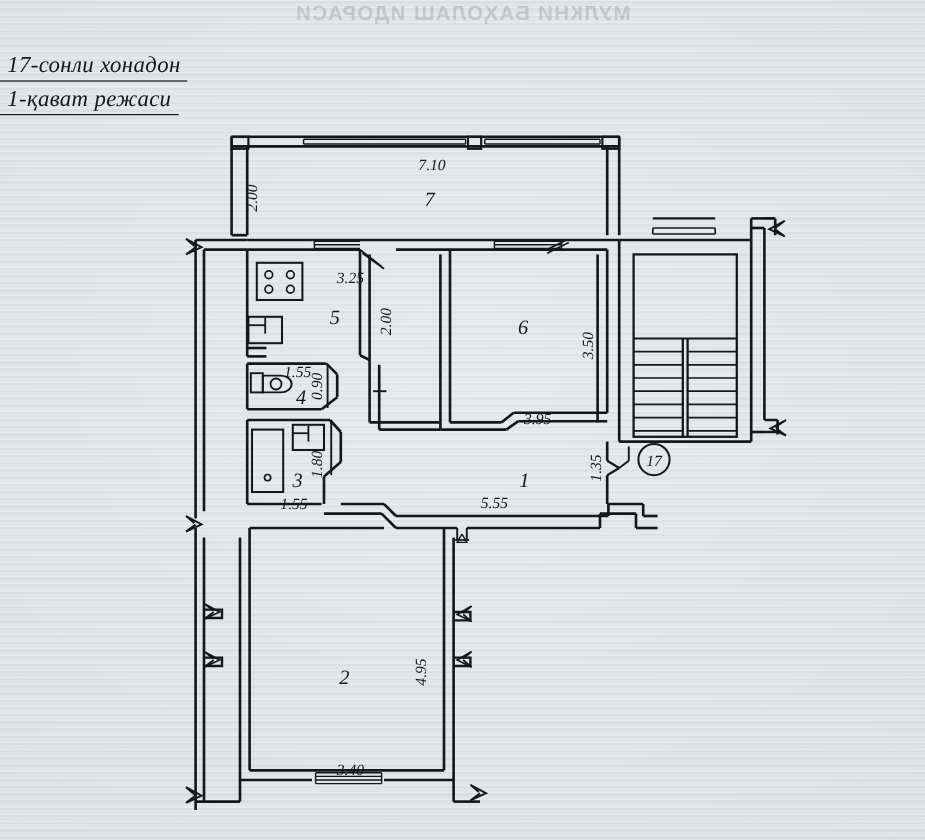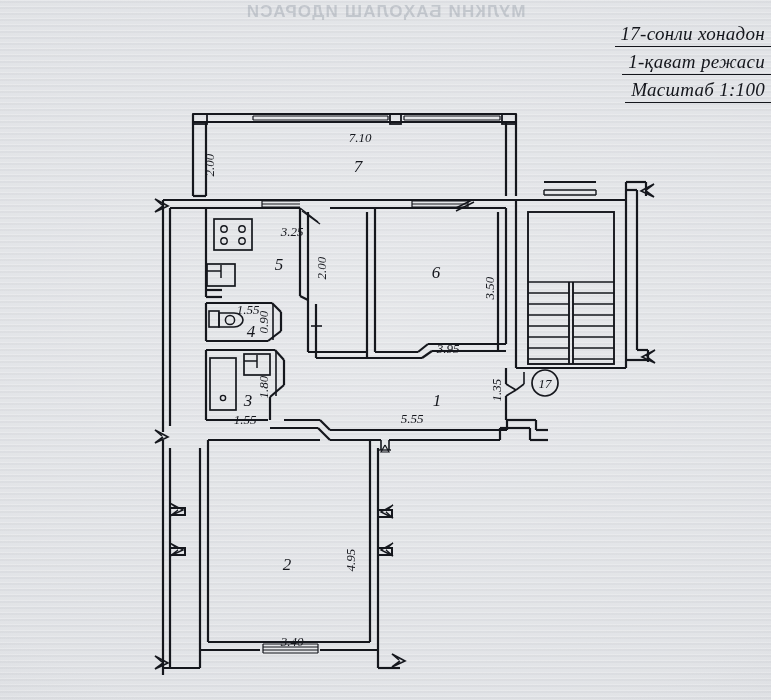--- a/index.html
+++ b/index.html
@@ -56,24 +56,24 @@
     letter-spacing: 1.2px;
     color: rgba(120,128,142,0.30);
     transform: scaleX(-1);
     z-index: 2;
     white-space: nowrap;
     user-select: none;
   }
 
   #title-block {
     position: absolute;
-    top: 22px;
+    top: 43px;
     left: 0;
     width: 771px;
-    text-align: right;
+    text-align: left;
     z-index: 4;
   }
   .title-line {
     font-family: "Liberation Serif", serif;
     font-style: italic;
     font-size: 19px;
     color: #14161c;
     line-height: 1.0;
     display: inline-block;
     padding: 2px 6px 3px 6px;
@@ -101,21 +101,20 @@
 </head>
 <body>
 
 <div id="paper-texture"></div>
 
 <div id="watermark">МУЛКНИ БАҲОЛАШ ИДОРАСИ</div>
 
 <div id="title-block">
   <div class="title-line">17-сонли хонадон</div><br>
   <div class="title-line">1-қават режаси</div><br>
-  <div class="title-line">Масштаб 1:100</div>
 </div>
 
 <svg id="plan-svg" width="771" height="700" viewBox="0 0 771 700">
 
   <g fill="none" stroke="#15171d" stroke-linecap="butt" stroke-linejoin="miter">
 
     <g>
 
       <path d="M193,114 L516,114" stroke-width="2.2"></path>
       <path d="M193,122 L516,122" stroke-width="2.2"></path>

